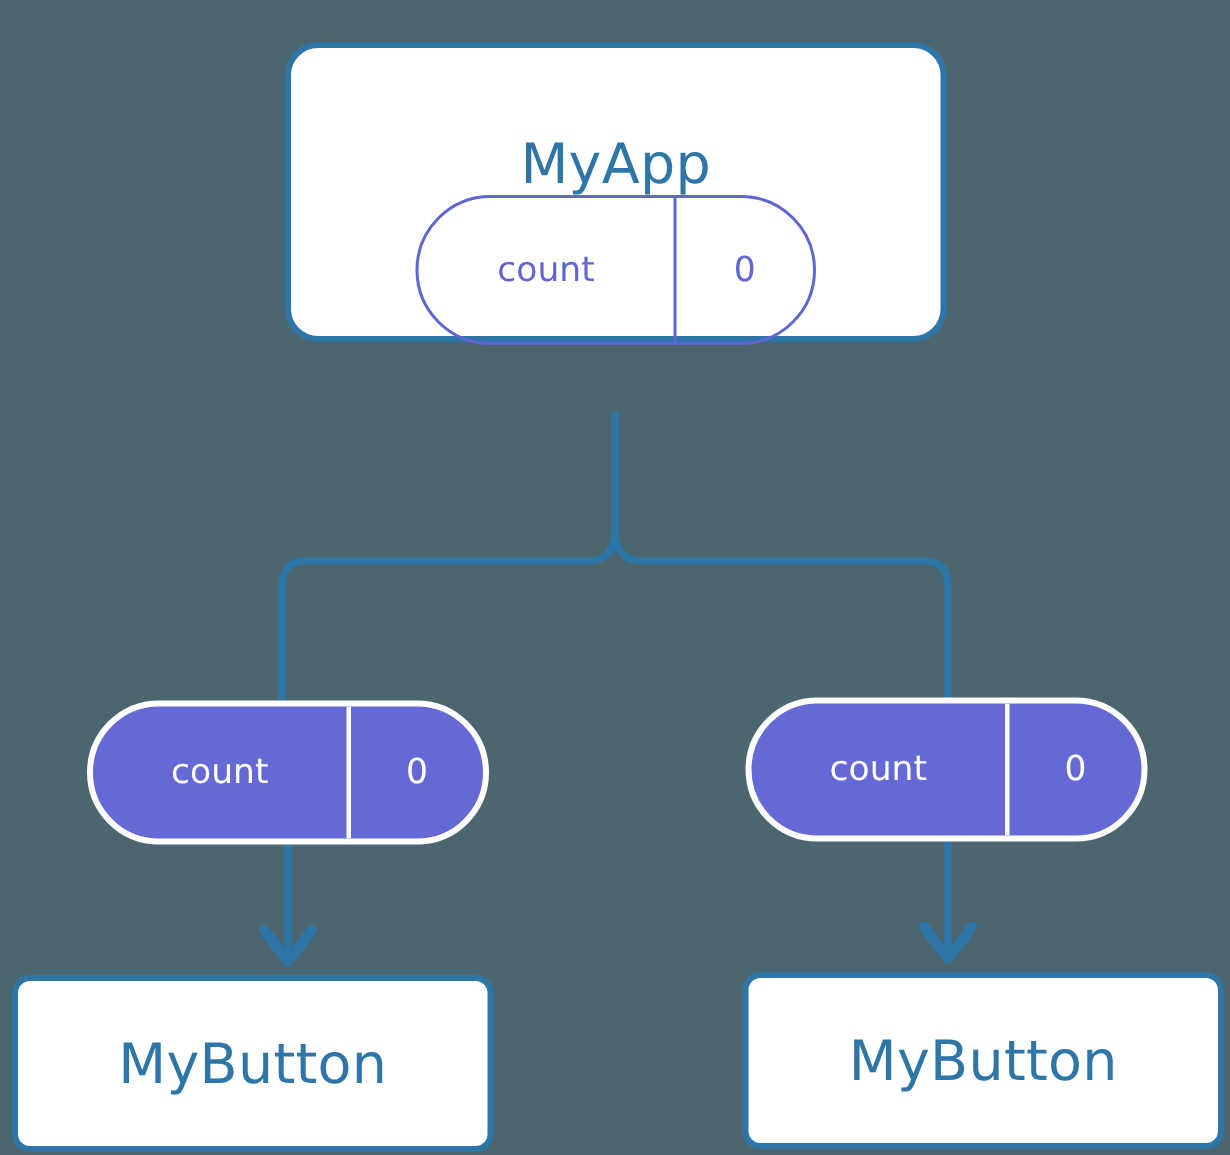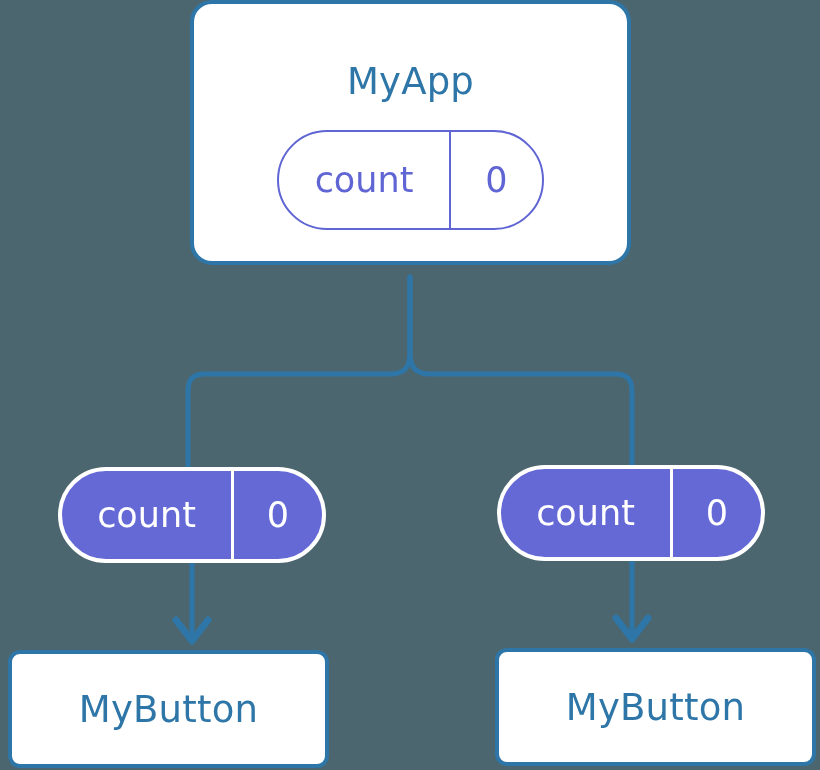--- a/index.html
+++ b/index.html
@@ -43,23 +43,23 @@
     color: #2e76a8;
     font-size: 37px;
     letter-spacing: 0.2px;
     line-height: 1;
     white-space: nowrap;
   }
 
   
   #box-myapp {
     left: 190px;
-    top: 0;
+    top: 28px;
     width: 441px;
-    height: 265px;
+    height: 200px;
     border-radius: 22px;
     display: block;
   }
   #box-myapp .comp-title {
     position: absolute;
     left: 0;
     right: 0;
     top: 59px;
     text-align: center;
   }
@@ -85,21 +85,21 @@
     display: flex;
     align-items: stretch;
     border-radius: 999px;
     overflow: hidden;
   }
   .pill .pill-key,
   .pill .pill-val {
     display: flex;
     align-items: center;
     justify-content: center;
-    font-size: 35px;
+    font-size: 23px;
     line-height: 1;
     white-space: nowrap;
     box-sizing: border-box;
   }
 
   
   .pill-outline {
     border: 2px solid #6065d4;
     background: transparent;
   }

